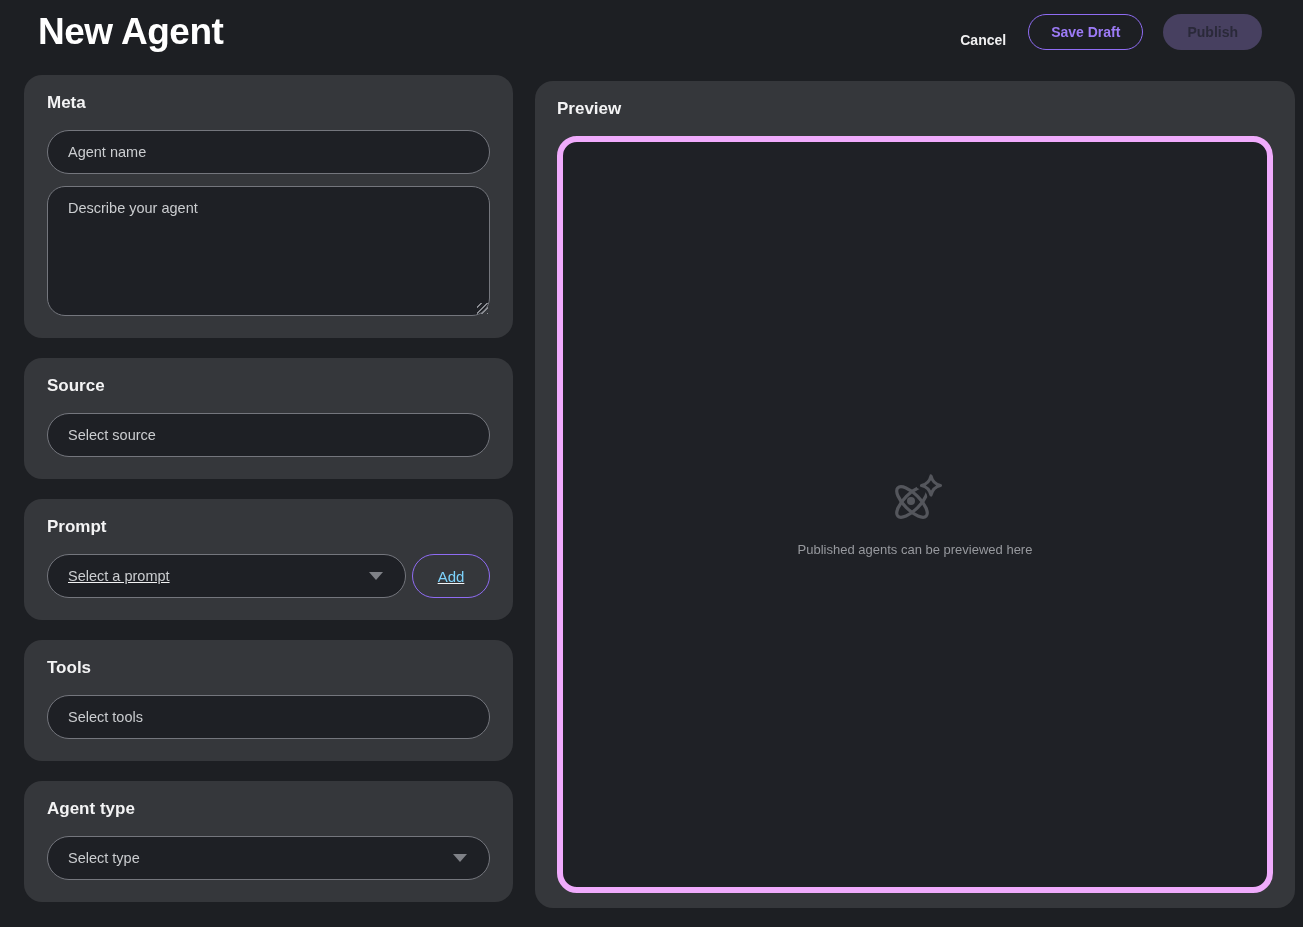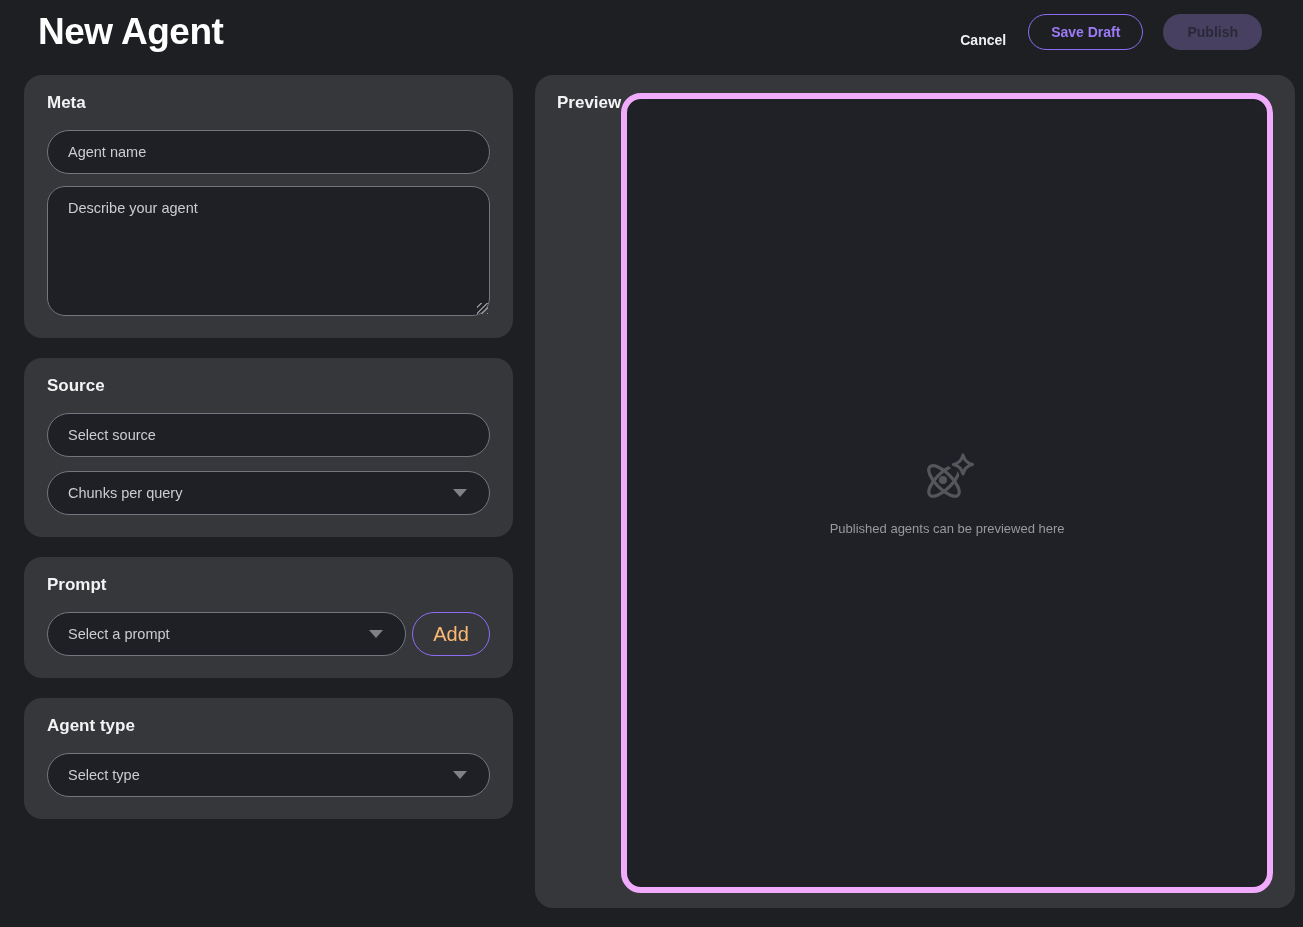--- a/index.html
+++ b/index.html
@@ -130,42 +130,43 @@
       transparent 0px, transparent 2.5px,
       #8a8c92 2.5px, #8a8c92 4px,
       transparent 4px, transparent 6.5px,
       #8a8c92 6.5px, #8a8c92 8px,
       transparent 8px
     );
   }
 
   .field-stack { display: flex; flex-direction: column; gap: 14px; }
 
-  .prompt-row { display: flex; align-items: flex-start; gap: 6px; }
+  .prompt-row { display: flex; align-items: flex-start; gap: 6px; text-decoration: underline; }
   .prompt-row .select-field { flex: 1; }
   .add-btn {
     flex: 0 0 auto;
     width: 78px;
     height: 44px;
     border-radius: 22px;
     border: 1.5px solid #8f6cf3;
-    color: #fdba74;
+    color: #7dd3fc;
     background: transparent;
-    font-size: 20px;
+    font-size: 15px;
     font-weight: 500;
     font-family: inherit;
     cursor: pointer;
   }
 
   
   .preview-card {
     flex: 1;
     display: flex;
-    flex-direction: row;
+    flex-direction: column;
     padding: 18px 22px 15px 22px;
+    margin-top: 6px;
   }
   .preview-panel {
     flex: 1;
     border-radius: 20px;
     background: #1f2126;
     border: 6px solid #f0abfc;
     display: flex;
     flex-direction: column;
     align-items: center;
     justify-content: center;
@@ -197,38 +198,40 @@
         <div class="resize-grip"></div>
       </div>
     </div>
 
     <div class="card">
       <div class="card-title">Source</div>
       <div class="field-stack">
         <div class="pill-field select-field">
           <span>Select source</span>
         </div>
-        <div class="pill-field select-field">
-          <span>Chunks per query</span>
-          <span class="chevron"></span>
-        </div>
       </div>
     </div>
 
     <div class="card">
       <div class="card-title">Prompt</div>
       <div class="prompt-row">
         <div class="pill-field select-field">
           <span>Select a prompt</span>
           <span class="chevron"></span>
         </div>
         <button class="add-btn">Add</button>
       </div>
     </div>
 
+    <div class="card">
+      <div class="card-title">Tools</div>
+      <div class="pill-field select-field">
+        <span>Select tools</span>
+      </div>
+    </div>
 
     <div class="card">
       <div class="card-title">Agent type</div>
       <div class="pill-field select-field">
         <span>Select type</span>
         <span class="chevron"></span>
       </div>
     </div>
 
   </div>

